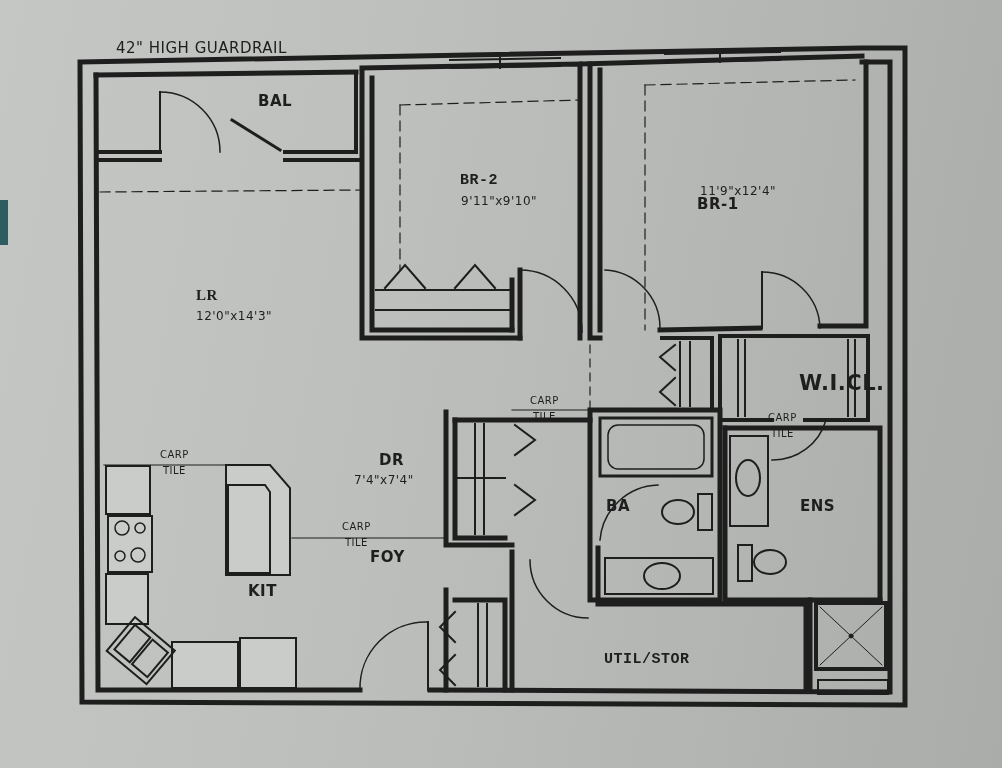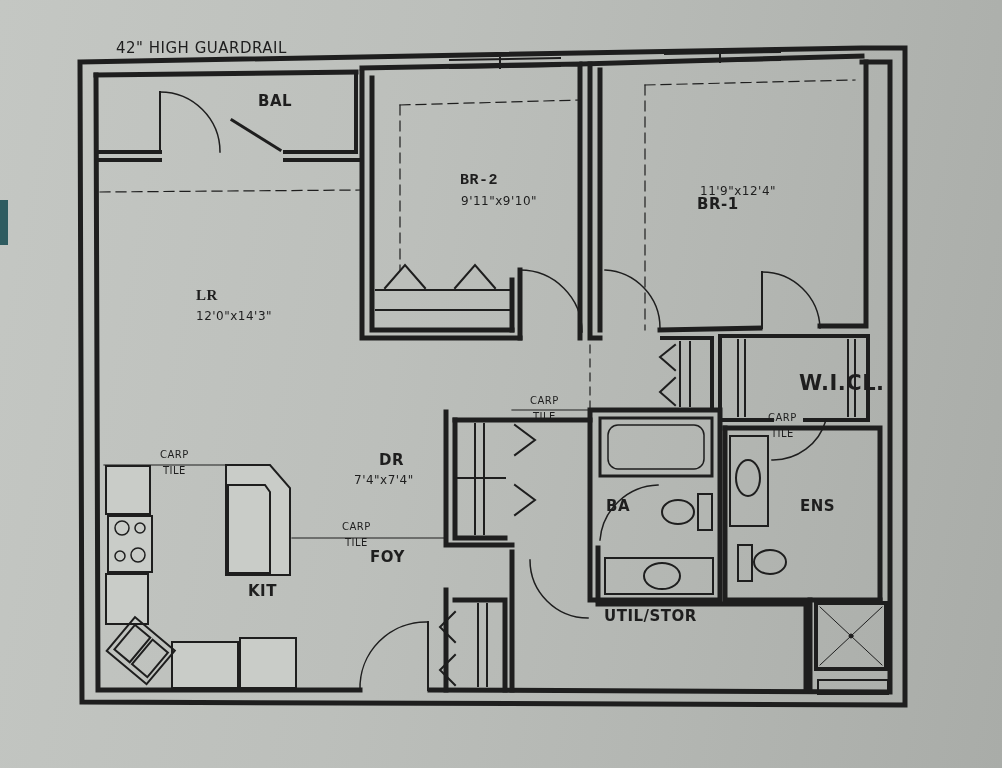--- a/index.html
+++ b/index.html
@@ -204,21 +204,21 @@
 <div class="lbl dim" style="left:196px;top:309px;">12'0"x14'3"</div>
 
 <div class="lbl room" style="left:350px;top:451px;margin-left:29px;">DR</div>
 <div class="lbl dim" style="left:354px;top:473px;">7'4"x7'4"</div>
 
 <div class="lbl room" style="left:248px;top:582px;">KIT</div>
 <div class="lbl room" style="left:370px;top:548px;">FOY</div>
 <div class="lbl room" style="left:606px;top:497px;">BA</div>
 <div class="lbl room" style="left:800px;top:497px;text-align:center;">ENS</div>
 <div class="lbl room" style="left:799px;top:371px;font-size:21px;">W.I.CL.</div>
-<div class="lbl room" style="left:604px;top:607px;">UTIL/STOR</div>
+<div class="lbl room" style="left:604px;top:651px;font-family:Liberation Mono, monospace;">UTIL/STOR</div>
 
 <div class="lbl small" style="left:160px;top:447px;">
   <div>CARP</div>
   <div>TILE</div>
 </div>
 <div class="lbl small" style="left:342px;top:519px;">
   <div>CARP</div>
   <div>TILE</div>
 </div>
 <div class="lbl small" style="left:530px;top:393px;">

